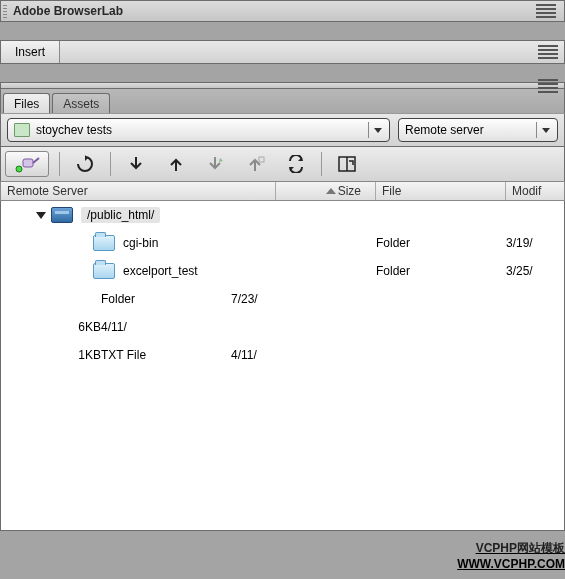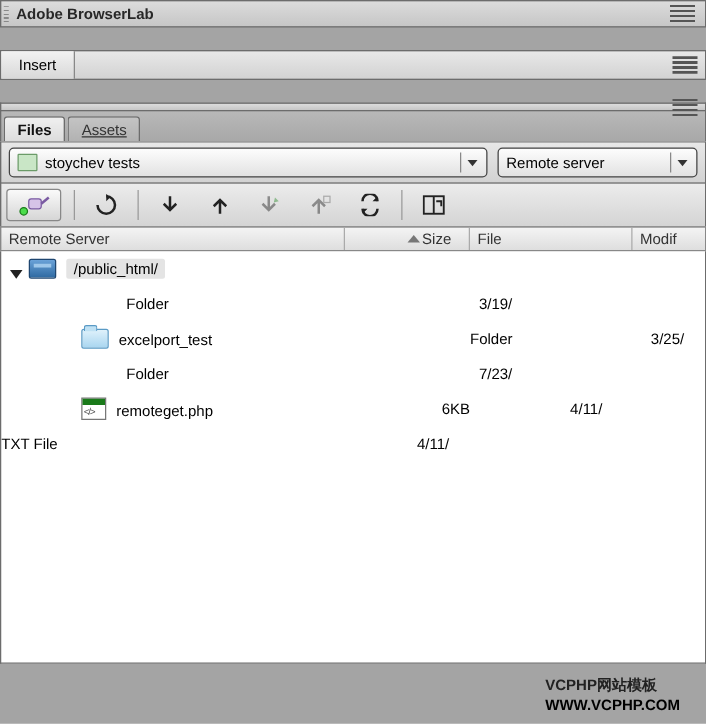--- a/index.html
+++ b/index.html
@@ -10,22 +10,22 @@
 .panel-title span[data-bind] { margin-left: 4px; }
 .panel-menu { margin-left: auto; width: 20px; height: 14px; background: repeating-linear-gradient(to bottom, #555 0 2px, transparent 2px 4px); }
 
 .accordion-gap { height: 18px; background: #a4a4a4; }
 
 .insert-bar { height: 24px; background: linear-gradient(#e8e8e8, #d2d2d2); border: 1px solid #6c6c6c; display: flex; align-items: center; }
 .insert-tab { height: 100%; display: flex; align-items: center; padding: 0 14px; border-right: 1px solid #888; background: linear-gradient(#f2f2f2, #d8d8d8); }
 
 .tabs-row { height: 25px; background: linear-gradient(#b8b8b8, #a8a8a8); border: 1px solid #6c6c6c; border-bottom: none; display: flex; align-items: flex-end; padding-left: 2px; }
 .tab { height: 20px; padding: 0 10px; display: flex; align-items: center; border: 1px solid #6c6c6c; border-bottom: none; border-top-left-radius: 3px; border-top-right-radius: 3px; margin-right: 2px; color: #333; cursor: pointer; }
-.tab.active { background: linear-gradient(#f0f0f0, #dcdcdc); font-weight: bold; color: #111; }
-.tab.inactive { background: linear-gradient(#c4c4c4, #b2b2b2); text-decoration: underline; }
+.tab.active { background: linear-gradient(#f0f0f0, #dcdcdc); font-weight: normal; color: #111; }
+.tab.inactive { background: linear-gradient(#c4c4c4, #b2b2b2); }
 
 .selectors { height: 34px; background: linear-gradient(#e8e8e8, #d2d2d2); border: 1px solid #6c6c6c; border-top: 1px solid #999; display: flex; align-items: center; padding: 0 6px; gap: 8px; }
 .dropdown { flex: 1; height: 24px; border: 1px solid #444; border-radius: 4px; background: linear-gradient(#fdfdfd, #e2e2e2); display: flex; align-items: center; padding: 0 6px; position: relative; }
 .dropdown.small { flex: 0 0 160px; }
 .dropdown .dd-icon { width: 16px; height: 14px; background: #c9e6c6; border: 1px solid #6b9b68; margin-right: 6px; border-radius: 1px; }
 .dropdown .arrow { position: absolute; right: 3px; top: 3px; width: 18px; height: 16px; border-left: 1px solid #888; display: flex; align-items: center; justify-content: center; }
 .dropdown .arrow::after { content: ""; border-left: 4px solid transparent; border-right: 4px solid transparent; border-top: 5px solid #333; }
 
 .toolbar { height: 34px; background: linear-gradient(#ececec, #d4d4d4); border-left: 1px solid #6c6c6c; border-right: 1px solid #6c6c6c; display: flex; align-items: center; padding: 0 4px; gap: 10px; }
 .tool-btn { width: 30px; height: 26px; display: flex; align-items: center; justify-content: center; border-radius: 3px; cursor: pointer; }
@@ -35,39 +35,39 @@
 .columns-header { height: 20px; background: linear-gradient(#f4f4f4, #dedede); border: 1px solid #888; display: flex; color: #333; }
 .col { display: flex; align-items: center; padding: 0 6px; border-right: 1px solid #aaa; }
 .col.name { width: 275px; }
 .col.size { width: 100px; justify-content: flex-end; padding-right: 14px; position: relative; }
 .col.type { width: 130px; }
 .col.mod { flex: 1; border-right: none; }
 .sort-arrow { position: absolute; left: 50px; border-left: 5px solid transparent; border-right: 5px solid transparent; border-bottom: 6px solid #777; }
 
 .file-area { background: #fff; border: 1px solid #6c6c6c; border-top: none; height: 330px; overflow: hidden; }
 .row { display: flex; align-items: center; height: 28px; }
-.row .cell-name { width: 275px; display: flex; align-items: flex-end; }
+.row .cell-name { width: 275px; display: flex; align-items: center; padding-left: 28px; }
 .row .cell-size { width: 100px; text-align: right; padding-left: 10px; }
 .row .cell-type { width: 130px; }
-.row .cell-mod { flex: 1; text-align: center; padding-right: 2px; }
+.row .cell-mod { flex: 1; text-align: left; padding-right: 2px; }
 .expand { width: 12px; display: inline-flex; justify-content: center; margin: 0 4px 0 6px; }
 .tri-down { border-left: 5px solid transparent; border-right: 5px solid transparent; border-top: 7px solid #222; }
 .tri-right { border-top: 5px solid transparent; border-bottom: 5px solid transparent; border-left: 7px solid #222; }
 
 .icon-server { width: 22px; height: 16px; background: linear-gradient(#6aa2d8, #2f6aa2); border: 1px solid #1f4670; border-radius: 2px; margin-right: 8px; position: relative; }
 .icon-server::before { content: ""; position: absolute; top: 3px; left: 3px; width: 14px; height: 3px; background: #9ec7ea; }
 .icon-folder { width: 22px; height: 16px; background: linear-gradient(#dff1fb, #a9d6f0); border: 1px solid #5a9ac5; border-radius: 2px; margin-right: 8px; position: relative; }
 .icon-folder::before { content: ""; position: absolute; top: -4px; left: 1px; width: 9px; height: 4px; background: #bfe1f4; border: 1px solid #5a9ac5; border-bottom: none; border-radius: 2px 2px 0 0; }
 .icon-file { width: 20px; height: 18px; background: #fff; border: 1px solid #777; margin-right: 8px; position: relative; }
 .icon-file::before { content: ""; position: absolute; top: 0; left: 0; right: 0; height: 5px; background: #1a7a1a; }
 .icon-file::after { content: "</>"; position: absolute; top: 6px; left: 1px; font-size: 8px; color: #555; letter-spacing: -1px; }
 
 .path-bg { background: #e4e4e4; padding: 1px 6px; border-radius: 2px; }
 
-.watermark { position: absolute; bottom: 8px; right: 21px; text-align: left; font-weight: bold; font-size: 16px; }
+.watermark { position: absolute; bottom: 8px; right: 0; text-align: right; font-weight: bold; font-size: 16px; text-decoration: underline; }
 .watermark .l1 { color: #222; }
 .watermark .l2 { color: #000000; }
 
 svg { display: block; }
 </style>
 </head>
 <body>
 
 <div class="panel-title">
   <span class="drag"></span>
@@ -184,20 +184,26 @@
     <div class="cell-name">
       <span class="expand">
           <span class="tri-down"></span>
         </span>
       <span class="icon-server"></span>
       <span class="path-bg" data-bind="root.path">/public_html/</span>
     </div>
   </div>
   <div id="rows-mount">
       <div class="row">
+        <div class="cell-name">
+          <span class="expand" style="margin-left: 30px;"></span>
+          <span style="width: 18px; display: inline-block;"></span>
+          <span class="icon-folder"></span>
+          <span data-bind="rows.0.name">cgi-bin</span>
+        </div>
         <div class="cell-size" data-bind="rows.0.size"></div>
         <div class="cell-type" data-bind="rows.0.type">Folder</div>
         <div class="cell-mod" data-bind="rows.0.modified">3/19/</div>
       </div>
       <div class="row">
         <div class="cell-name">
           <span class="expand" style="margin-left: 30px;"></span>
           <span style="width: 18px; display: inline-block;"></span>
           <span class="icon-folder"></span>
           <span data-bind="rows.1.name">excelport_test</span>
@@ -205,30 +211,25 @@
         <div class="cell-size" data-bind="rows.1.size"></div>
         <div class="cell-type" data-bind="rows.1.type">Folder</div>
         <div class="cell-mod" data-bind="rows.1.modified">3/25/</div>
       </div>
       <div class="row">
         <div class="cell-size" data-bind="rows.2.size"></div>
         <div class="cell-type" data-bind="rows.2.type">Folder</div>
         <div class="cell-mod" data-bind="rows.2.modified">7/23/</div>
       </div>
       <div class="row">
-        <div class="cell-name">
-          <span class="expand" style="margin-left: 30px;"></span>
-          <span style="width: 18px; display: inline-block;"></span>
-          <span class="icon-file"></span>
-          <span data-bind="rows.3.name">remoteget.php</span>
-        </div>
         <div class="cell-size" data-bind="rows.3.size">6KB</div>
         <div class="cell-mod" data-bind="rows.3.modified">4/11/</div>
       </div>
       <div class="row">
+        <div class="cell-size" data-bind="rows.4.size">1KB</div>
         <div class="cell-type" data-bind="rows.4.type">TXT File</div>
         <div class="cell-mod" data-bind="rows.4.modified">4/11/</div>
       </div>
     </div>
 </div>
 
 <div class="watermark">
   <div class="l1" data-bind="watermark.line1">VCPHP网站模板</div>
   <div class="l2" data-bind="watermark.line2">WWW.VCPHP.COM</div>
 </div>

